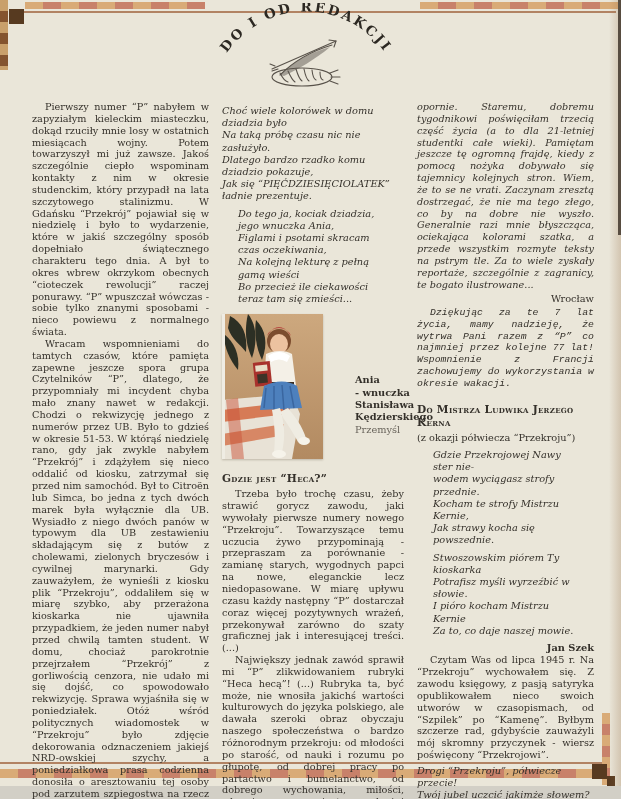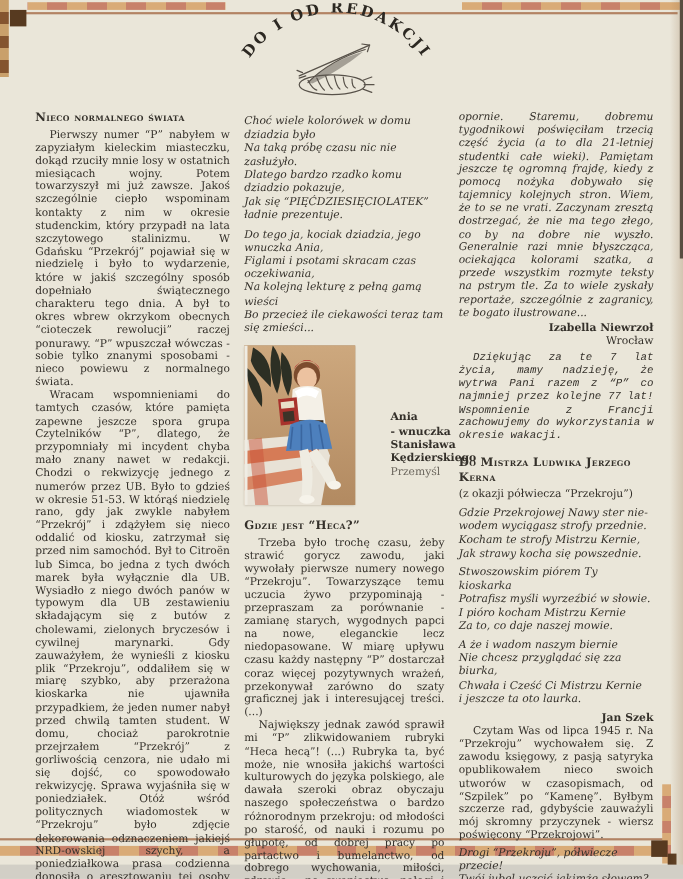--- a/index.html
+++ b/index.html
@@ -38,21 +38,21 @@
   .col-2{width:182px;}
   .head{font-weight:700;font-variant:small-caps;font-size:10.6px;line-height:13px;
     letter-spacing:.3px;margin:13px 0 3px;}
   .head.first{margin-top:0;}
   .head-sub{font-size:9.8px;line-height:12px;margin:0 0 4px;}
   .p{font-size:9.7px;line-height:11.85px;text-align:justify;text-indent:13px;margin:0;}
   .p.noind{text-indent:0;font-style:italic;}
   .sig{font-size:9.8px;line-height:12.2px;text-align:right;margin:2px 0 0;}
   .sig .name{font-weight:700;display:block;}
   .sig .place{display:block;}
-  .poem{font-style:italic;font-size:9.8px;line-height:12.2px;white-space:pre-line;margin:5px 0;}
+  .poem{font-style:italic;font-size:9.8px;line-height:12.2px;white-space:pre-line;margin:5px 16px;}
   .poem.tight{margin:4px 0 0;}
   .reply{font-style:italic;font-size:9.8px;line-height:11.9px;text-align:justify;
     text-indent:13px;margin:2px 0 0;font-family:Liberation Mono, monospace;}
   
   .photo-row{display:flex;margin:9px 0 13px;gap:19px;}
   .photo-frame{flex:none;width:101px;height:145px;background:#b08a60;
     box-shadow:0 1px 2px rgba(60,40,20,.25);}
   .photo-caption{margin-left:13px;margin-top:60px;font-size:9.8px;line-height:12.4px;}
   .photo-caption .cap-name{font-weight:700;white-space:pre-line;}
   .photo-caption .cap-place{color:#6a655c;}
@@ -94,21 +94,20 @@
       <ellipse cx="106" cy="74" rx="30" ry="9"></ellipse>
       <path d="M 84,70 q 4,8 8,9 M 92,68 q 4,9 7,11 M 100,66 q 3,10 6,12 M 108,66 q 2,10 5,12 M 116,67 q 1,9 4,10 M 124,69 q 0,7 3,8"></path>
       <path d="M 134,70 l 8,-3 M 135,74 l 9,0 M 134,78 l 8,3"></path>
     </g>
   </svg>
 </div>
 
 <div class="page-body">
 
   <div class="col">
-    <h3 class="head first">Nieco normalnego świata</h3>
     <p class="p">Pierwszy numer “P” nabyłem w zapyziałym kieleckim miasteczku, dokąd rzuciły mnie losy w ostatnich miesiącach wojny. Potem towarzyszył mi już zawsze. Jakoś szczególnie ciepło wspominam kontakty z nim w okresie studenckim, który przypadł na lata szczytowego stalinizmu. W Gdańsku “Przekrój” pojawiał się w niedzielę i było to wydarzenie, które w jakiś szczególny sposób dopełniało świątecznego charakteru tego dnia. A był to okres wbrew okrzykom obecnych “cioteczek rewolucji” raczej ponurawy. “P” wpuszczał wówczas - sobie tylko znanymi sposobami - nieco powiewu z normalnego świata.</p>
     <p class="p">Wracam wspomnieniami do tamtych czasów, które pamięta zapewne jeszcze spora grupa Czytelników “P”, dlatego, że przypomniały mi incydent chyba mało znany nawet w redakcji. Chodzi o rekwizycję jednego z numerów przez UB. Było to gdzieś w okresie 51-53. W którąś niedzielę rano, gdy jak zwykle nabyłem “Przekrój” i zdążyłem się nieco oddalić od kiosku, zatrzymał się przed nim samochód. Był to Citroën lub Simca, bo jedna z tych dwóch marek była wyłącznie dla UB. Wysiadło z niego dwóch panów w typowym dla UB zestawieniu składającym się z butów z cholewami, zielonych bryczesów i cywilnej marynarki. Gdy zauważyłem, że wynieśli z kiosku plik “Przekroju”, oddaliłem się w miarę szybko, aby przerażona kioskarka nie ujawniła przypadkiem, że jeden numer nabył przed chwilą tamten student. W domu, chociaż parokrotnie przejrzałem “Przekrój” z gorliwością cenzora, nie udało mi się dojść, co spowodowało rekwizycję. Sprawa wyjaśniła się w poniedziałek. Otóż wśród politycznych wiadomostek w “Przekroju” było zdjęcie dekorowania odznaczeniem jakiejś NRD-owskiej szychy, a poniedziałkowa prasa codzienna donosiła o aresztowaniu tej osoby pod zarzutem szpiegostwa na rzecz Niemiec Zachodnich. Numer “Przekroju”, o którym piszę, miał, o ile mnie pamięć nie myli, na stronie tytułowej schematyczne rysunki “Siedmiu cudów świata”.</p>
 
   </div>
 
   <div class="col col-2">
     <p class="poem tight">Choć wiele kolorówek w domu dziadzia było
 Na taką próbę czasu nic nie zasłużyło.
 Dlatego bardzo rzadko komu dziadzio pokazuje,
 Jak się “PIĘĆDZIESIĘCIOLATEK” ładnie prezentuje.</p>
@@ -176,38 +175,33 @@
 
     <h3 class="head">Gdzie jest “Heca?”</h3>
     <p class="p">Trzeba było trochę czasu, żeby strawić gorycz zawodu, jaki wywołały pierwsze numery nowego “Przekroju”. Towarzyszące temu uczucia żywo przypominają - przepraszam za porównanie - zamianę starych, wygodnych papci na nowe, eleganckie lecz niedopasowane. W miarę upływu czasu każdy następny “P” dostarczał coraz więcej pozytywnych wrażeń, przekonywał zarówno do szaty graficznej jak i interesującej treści. (...)</p>
     <p class="p">Największy jednak zawód sprawił mi “P” zlikwidowaniem rubryki “Heca hecą”! (...) Rubryka ta, być może, nie wnosiła jakichś wartości kulturowych do języka polskiego, ale dawała szeroki obraz obyczaju naszego społeczeństwa o bardzo różnorodnym przekroju: od młodości po starość, od nauki i rozumu po głupotę, od dobrej pracy po partactwo i bumelanctwo, od dobrego wychowania, miłości, zdrowia - po cwaniactwo, nałogi i chamstwo...</p>
 
   </div>
 
   <div class="col">
     <p class="p noind">opornie. Staremu, dobremu tygodnikowi poświęciłam trzecią część życia (a to dla 21-letniej studentki całe wieki). Pamiętam jeszcze tę ogromną frajdę, kiedy z pomocą nożyka dobywało się tajemnicy kolejnych stron. Wiem, że to se ne vrati. Zaczynam zresztą dostrzegać, że nie ma tego złego, co by na dobre nie wyszło. Generalnie razi mnie błyszcząca, ociekająca kolorami szatka, a przede wszystkim rozmyte teksty na pstrym tle. Za to wiele zyskały reportaże, szczególnie z zagranicy, te bogato ilustrowane...</p>
     <p class="sig">
-      <span class="name">Izabella Niewrzoł</span>
       <span class="place">Wrocław</span>
     </p>
     <p class="reply">Dziękując za te 7 lat życia, mamy nadzieję, że wytrwa Pani razem z “P” co najmniej przez kolejne 77 lat! Wspomnienie z Francji zachowujemy do wykorzystania w okresie wakacji.</p>
     <h3 class="head">Do Mistrza Ludwika Jerzego Kerna</h3>
     <p class="head-sub">(z okazji półwiecza “Przekroju”)</p>
     <p class="poem">Gdzie Przekrojowej Nawy ster nie-
 wodem wyciągasz strofy przednie.
 Kocham te strofy Mistrzu Kernie,
 Jak strawy kocha się powszednie.</p>
     <p class="poem">Stwoszowskim piórem Ty kioskarka
 Potrafisz myśli wyrzeźbić w słowie.
 I pióro kocham Mistrzu Kernie
 Za to, co daje naszej mowie.</p>
-    <p class="poem">A że i wadom naszym biernie
-Nie chcesz przyglądać się zza biurka,
-Chwała i Cześć Ci Mistrzu Kernie
-i jeszcze ta oto laurka.</p>
     <p class="sig">
       <span class="name">Jan Szek</span>
     </p>
     <p class="p">Czytam Was od lipca 1945 r. Na “Przekroju” wychowałem się. Z zawodu księgowy, z pasją satyryka opublikowałem nieco swoich utworów w czasopismach, od “Szpilek” po “Kamenę”. Byłbym szczerze rad, gdybyście zauważyli mój skromny przyczynek - wiersz poświęcony “Przekrojowi”.</p>
     <p class="poem tight">Drogi “Przekroju”, półwiecze przecie!
 Twój jubel uczcić jakimże słowem?
 Niejeden poznał Cię jako dziecię,
 Dziś posiwiałą pochyla głowę
 (...)
 Życzę raz jeszcze, drogi “Przekroju”

